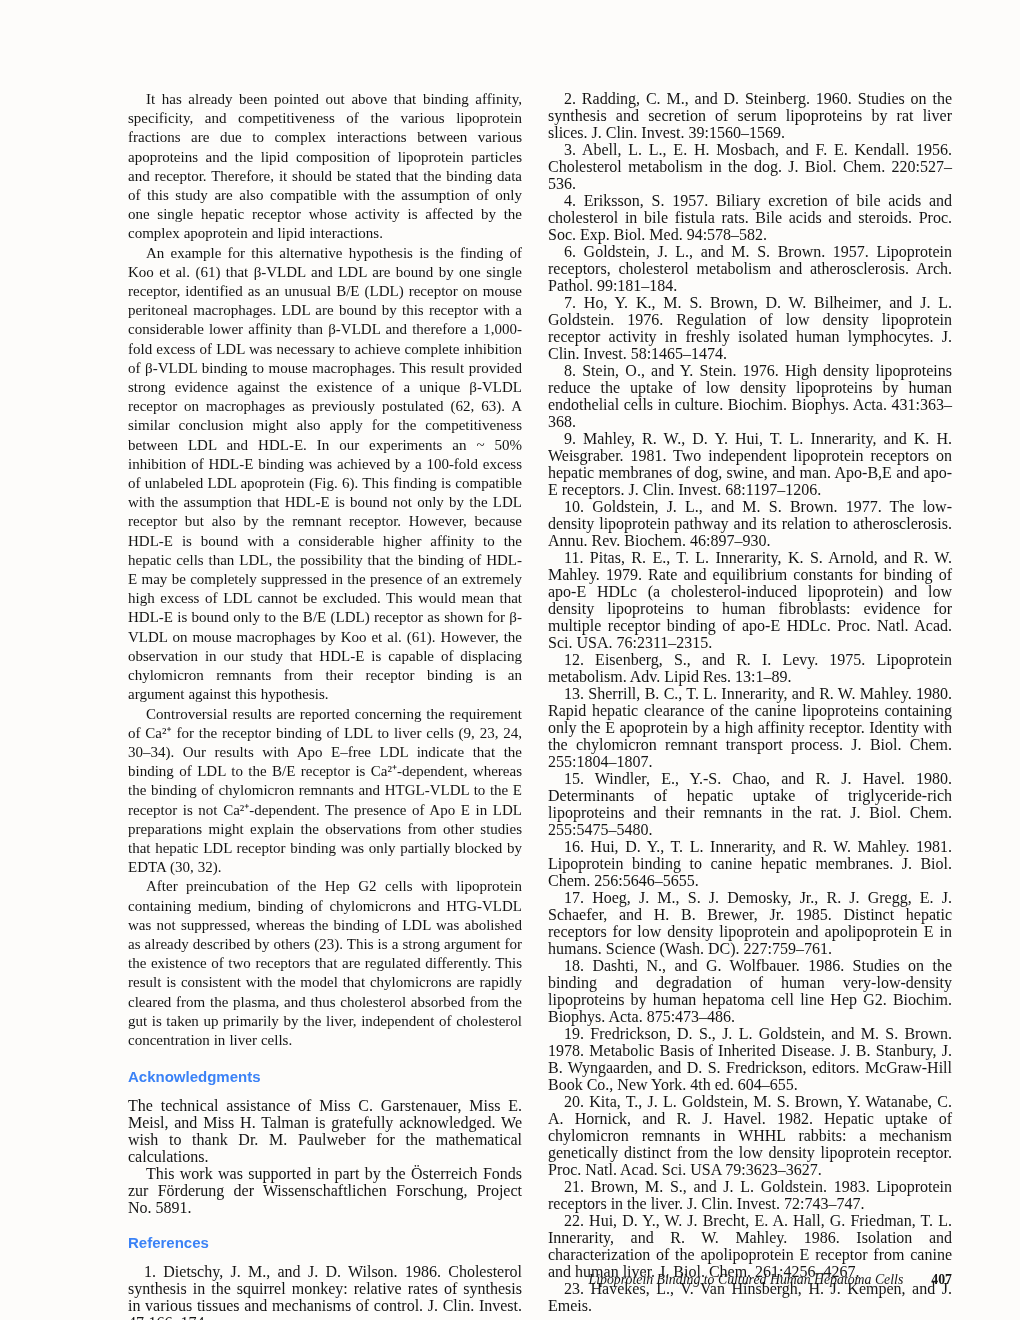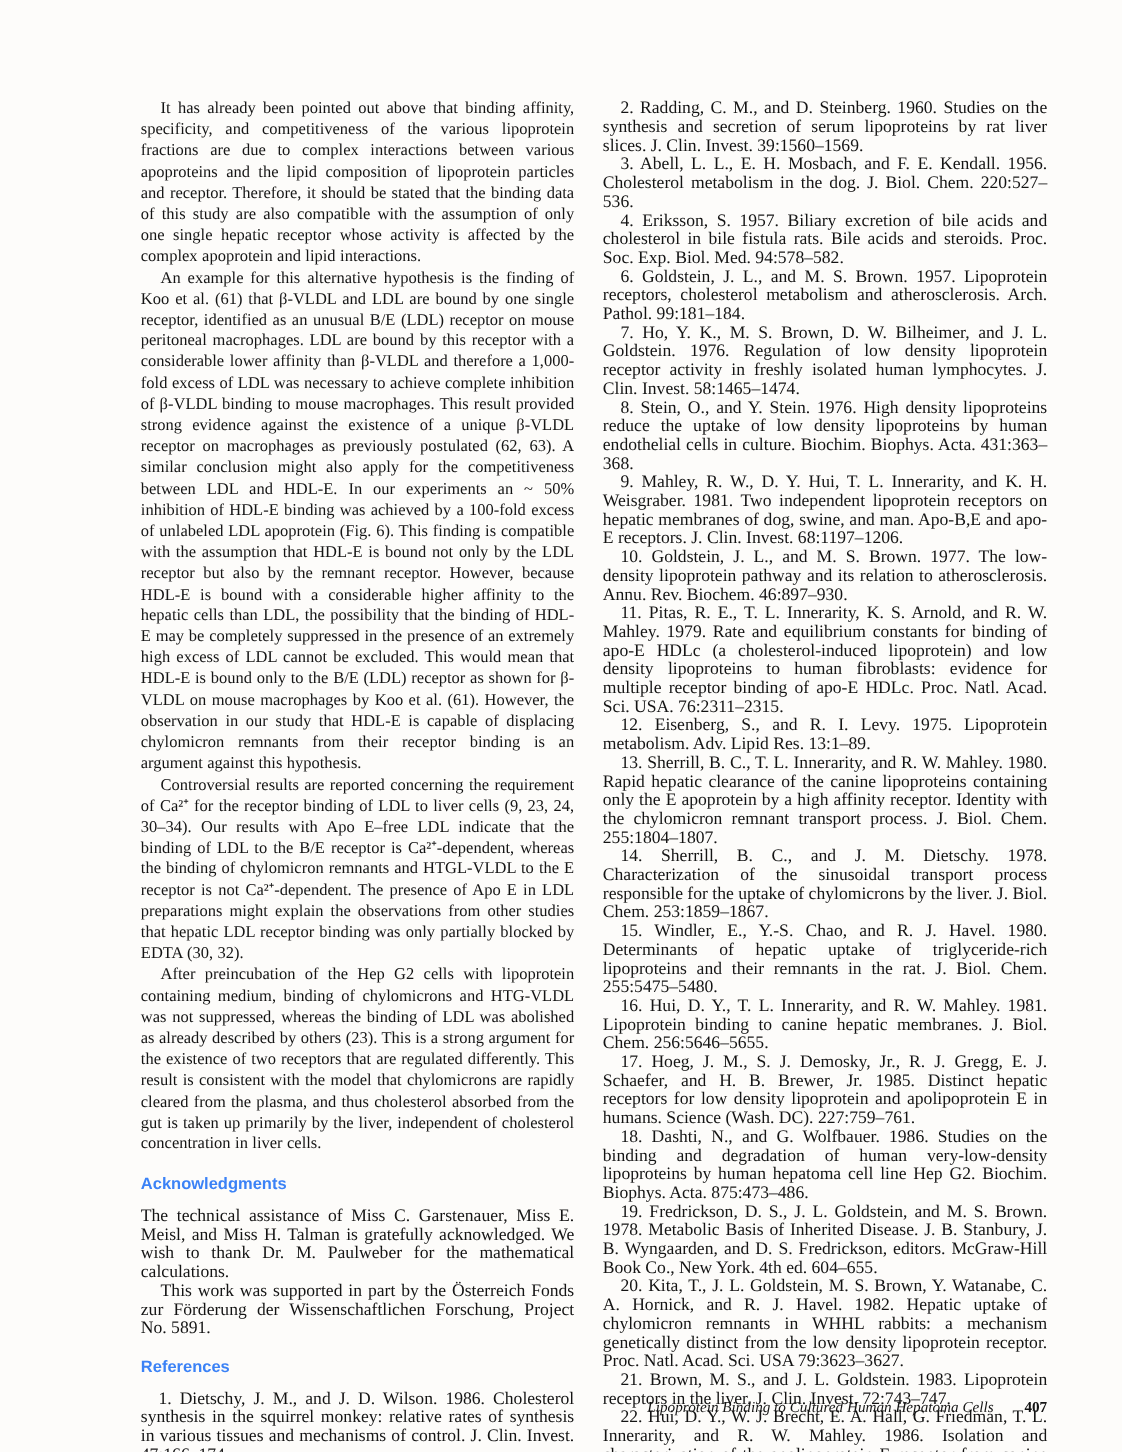--- a/index.html
+++ b/index.html
@@ -98,21 +98,20 @@
       <p class="small-text ref-item">3. Abell, L. L., E. H. Mosbach, and F. E. Kendall. 1956. Cholesterol metabolism in the dog. J. Biol. Chem. 220:527–536.</p>
       <p class="small-text ref-item">4. Eriksson, S. 1957. Biliary excretion of bile acids and cholesterol in bile fistula rats. Bile acids and steroids. Proc. Soc. Exp. Biol. Med. 94:578–582.</p>
       <p class="small-text ref-item">6. Goldstein, J. L., and M. S. Brown. 1957. Lipoprotein receptors, cholesterol metabolism and atherosclerosis. Arch. Pathol. 99:181–184.</p>
       <p class="small-text ref-item">7. Ho, Y. K., M. S. Brown, D. W. Bilheimer, and J. L. Goldstein. 1976. Regulation of low density lipoprotein receptor activity in freshly isolated human lymphocytes. J. Clin. Invest. 58:1465–1474.</p>
       <p class="small-text ref-item">8. Stein, O., and Y. Stein. 1976. High density lipoproteins reduce the uptake of low density lipoproteins by human endothelial cells in culture. Biochim. Biophys. Acta. 431:363–368.</p>
       <p class="small-text ref-item">9. Mahley, R. W., D. Y. Hui, T. L. Innerarity, and K. H. Weisgraber. 1981. Two independent lipoprotein receptors on hepatic membranes of dog, swine, and man. Apo-B,E and apo-E receptors. J. Clin. Invest. 68:1197–1206.</p>
       <p class="small-text ref-item">10. Goldstein, J. L., and M. S. Brown. 1977. The low-density lipoprotein pathway and its relation to atherosclerosis. Annu. Rev. Biochem. 46:897–930.</p>
       <p class="small-text ref-item">11. Pitas, R. E., T. L. Innerarity, K. S. Arnold, and R. W. Mahley. 1979. Rate and equilibrium constants for binding of apo-E HDLc (a cholesterol-induced lipoprotein) and low density lipoproteins to human fibroblasts: evidence for multiple receptor binding of apo-E HDLc. Proc. Natl. Acad. Sci. USA. 76:2311–2315.</p>
       <p class="small-text ref-item">12. Eisenberg, S., and R. I. Levy. 1975. Lipoprotein metabolism. Adv. Lipid Res. 13:1–89.</p>
       <p class="small-text ref-item">13. Sherrill, B. C., T. L. Innerarity, and R. W. Mahley. 1980. Rapid hepatic clearance of the canine lipoproteins containing only the E apoprotein by a high affinity receptor. Identity with the chylomicron remnant transport process. J. Biol. Chem. 255:1804–1807.</p>
-      <p class="small-text ref-item">14. Sherrill, B. C., and J. M. Dietschy. 1978. Characterization of the sinusoidal transport process responsible for the uptake of chylomicrons by the liver. J. Biol. Chem. 253:1859–1867.</p>
       <p class="small-text ref-item">15. Windler, E., Y.-S. Chao, and R. J. Havel. 1980. Determinants of hepatic uptake of triglyceride-rich lipoproteins and their remnants in the rat. J. Biol. Chem. 255:5475–5480.</p>
       <p class="small-text ref-item">16. Hui, D. Y., T. L. Innerarity, and R. W. Mahley. 1981. Lipoprotein binding to canine hepatic membranes. J. Biol. Chem. 256:5646–5655.</p>
       <p class="small-text ref-item">17. Hoeg, J. M., S. J. Demosky, Jr., R. J. Gregg, E. J. Schaefer, and H. B. Brewer, Jr. 1985. Distinct hepatic receptors for low density lipoprotein and apolipoprotein E in humans. Science (Wash. DC). 227:759–761.</p>
       <p class="small-text ref-item">18. Dashti, N., and G. Wolfbauer. 1986. Studies on the binding and degradation of human very-low-density lipoproteins by human hepatoma cell line Hep G2. Biochim. Biophys. Acta. 875:473–486.</p>
       <p class="small-text ref-item">19. Fredrickson, D. S., J. L. Goldstein, and M. S. Brown. 1978. Metabolic Basis of Inherited Disease. J. B. Stanbury, J. B. Wyngaarden, and D. S. Fredrickson, editors. McGraw-Hill Book Co., New York. 4th ed. 604–655.</p>
       <p class="small-text ref-item">20. Kita, T., J. L. Goldstein, M. S. Brown, Y. Watanabe, C. A. Hornick, and R. J. Havel. 1982. Hepatic uptake of chylomicron remnants in WHHL rabbits: a mechanism genetically distinct from the low density lipoprotein receptor. Proc. Natl. Acad. Sci. USA 79:3623–3627.</p>
       <p class="small-text ref-item">21. Brown, M. S., and J. L. Goldstein. 1983. Lipoprotein receptors in the liver. J. Clin. Invest. 72:743–747.</p>
       <p class="small-text ref-item">22. Hui, D. Y., W. J. Brecht, E. A. Hall, G. Friedman, T. L. Innerarity, and R. W. Mahley. 1986. Isolation and characterization of the apolipoprotein E receptor from canine and human liver. J. Biol. Chem. 261:4256–4267.</p>
       <p class="small-text ref-item">23. Havekes, L., V. Van Hinsbergh, H. J. Kempen, and J. Emeis.</p>
       <p class="small-text ref-item"></p>

